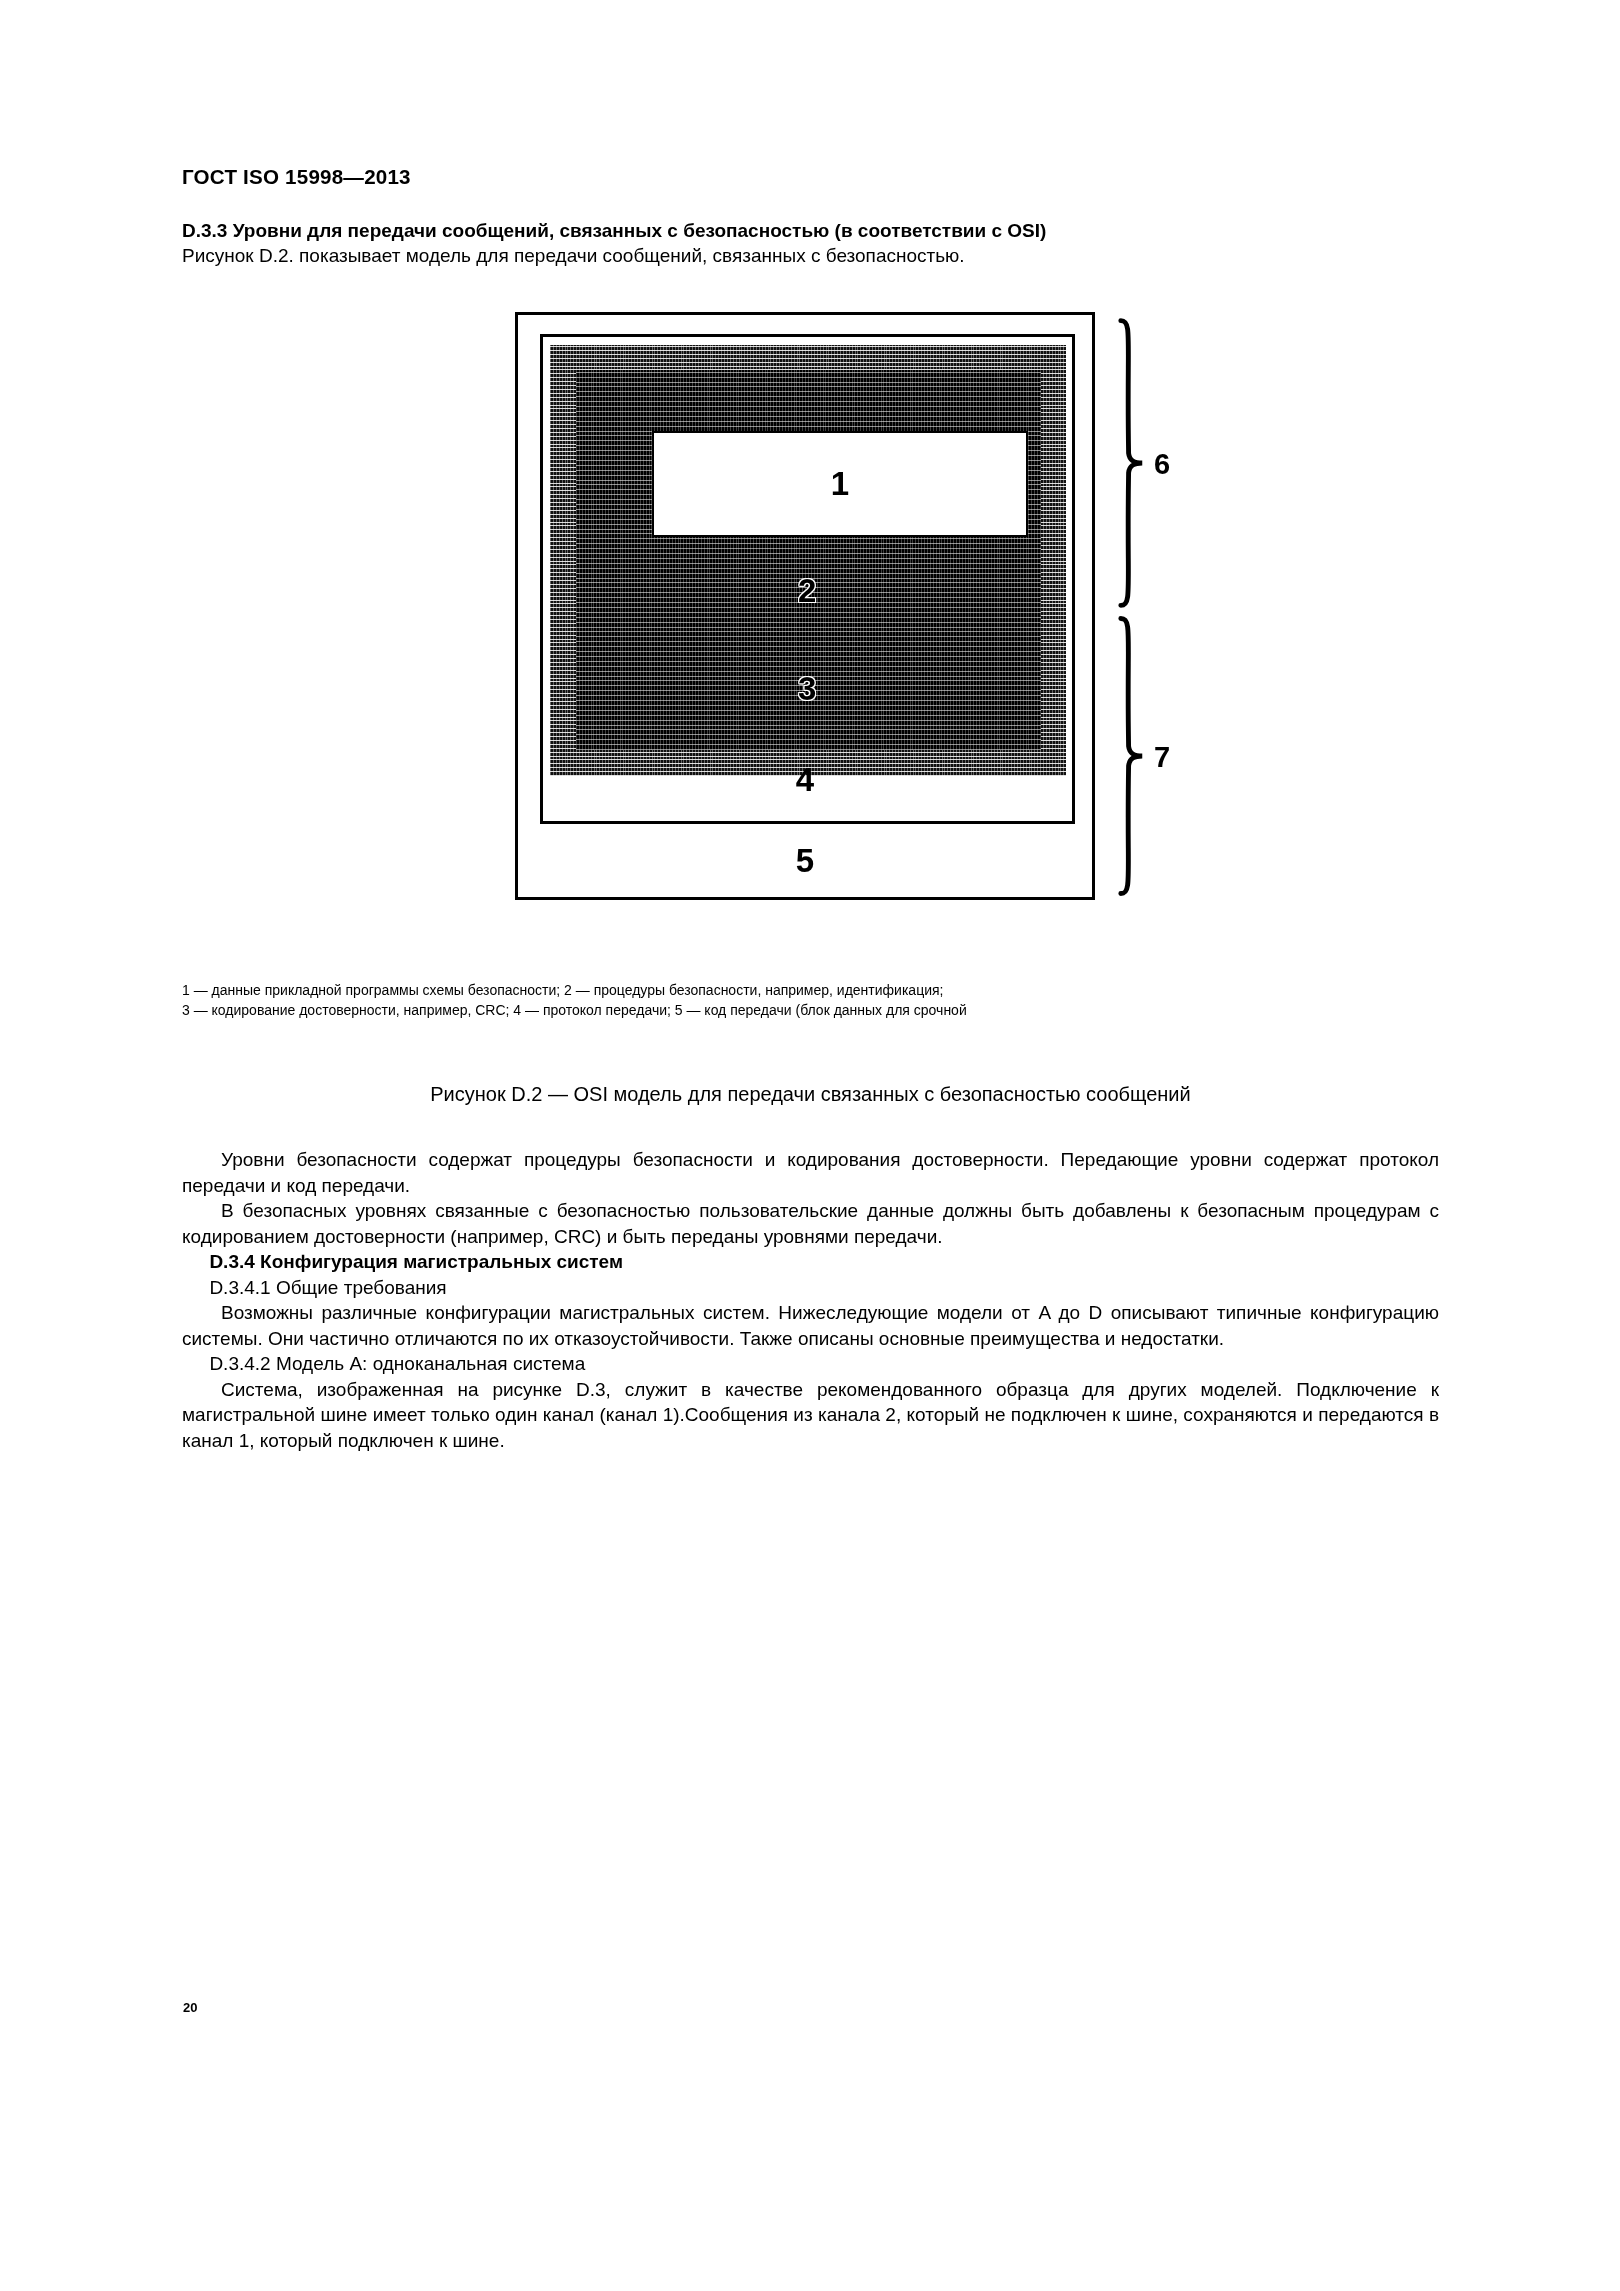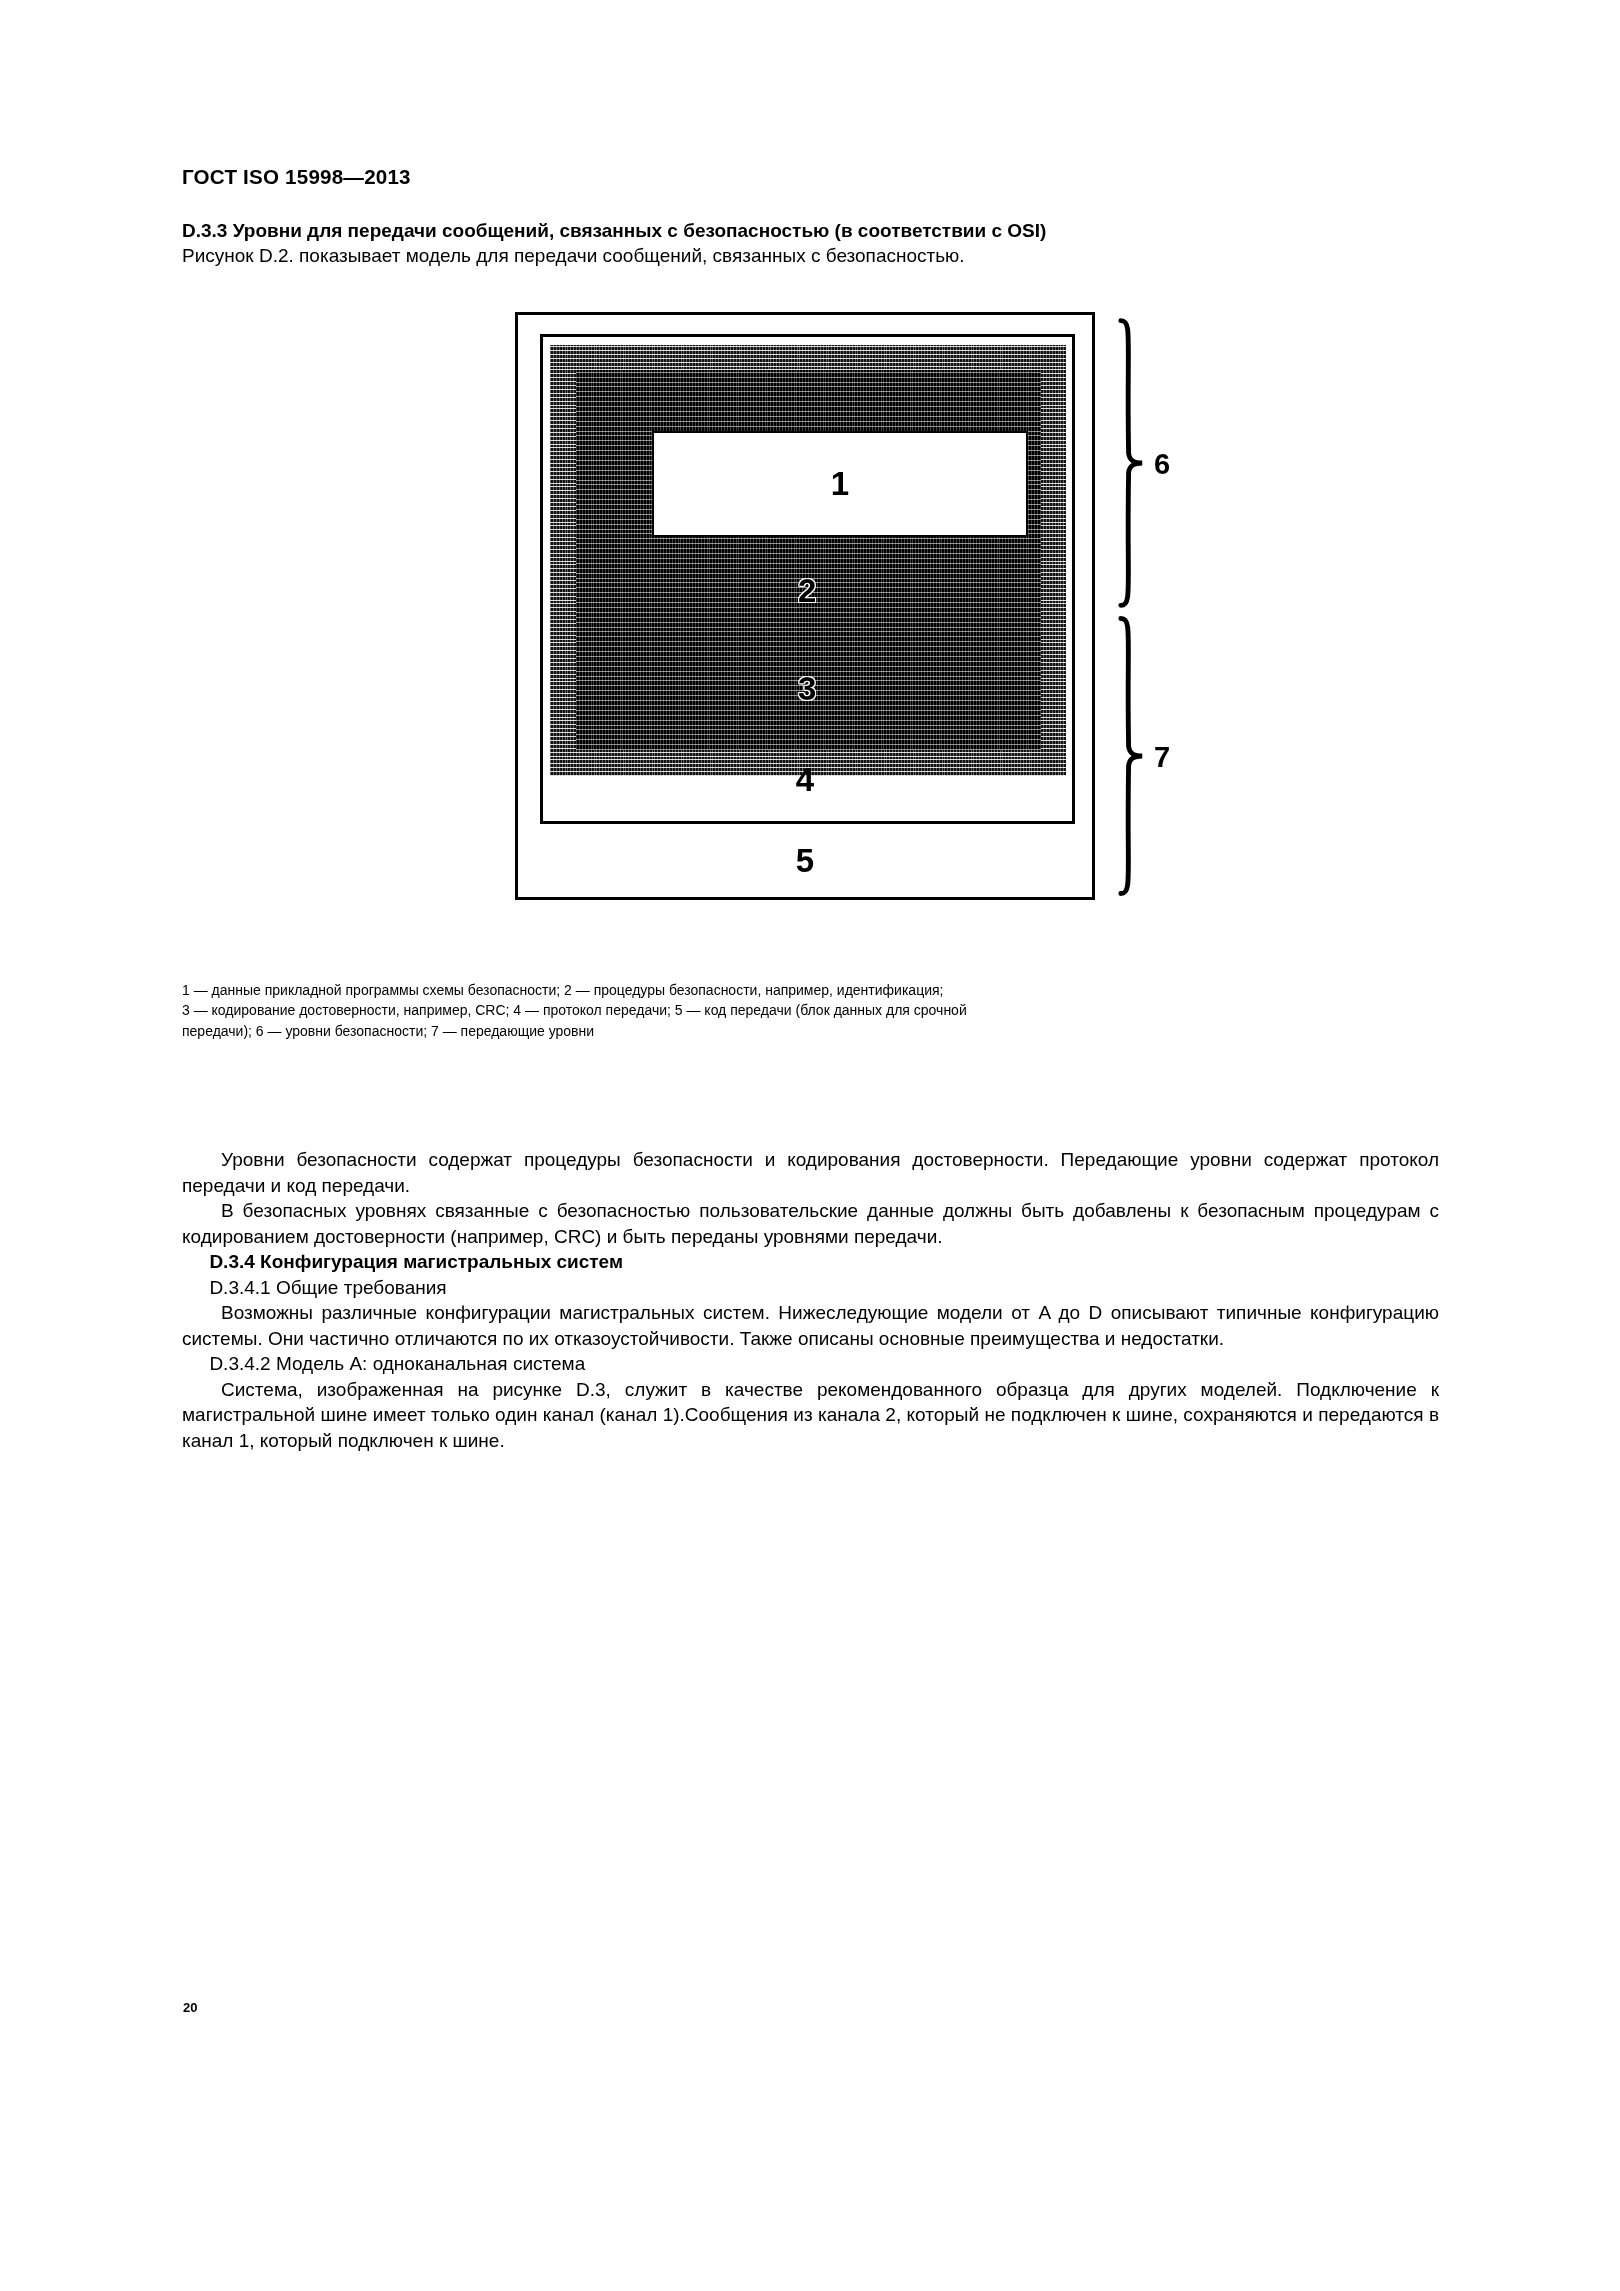--- a/index.html
+++ b/index.html
@@ -258,23 +258,23 @@
         <path d="M8 4 C20 4, 14 20, 16 135 C17 143, 22 145, 30 145 C22 145, 17 147, 16 155 C14 270, 20 286, 8 286" fill="none" stroke="#000" stroke-width="5" stroke-linecap="round"></path>
       </svg>
       <span class="brace-lbl" style="left:41px; top:127px;">7</span>
     </div>
 
   </div>
 
   <div class="fig-note">
     <div>1 — данные прикладной программы схемы безопасности; 2 — процедуры безопасности, например, идентификация;</div>
     <div>3 — кодирование достоверности, например, CRC; 4 — протокол передачи; 5 — код передачи (блок данных для срочной</div>
-    <div>передачи); 6 — уровни безопасности; 7 — передающие уровни</div>
-  </div>
-
+  </div>
+
+  <div class="fig-caption">Рисунок D.2 — OSI модель для передачи связанных с безопасностью сообщений</div>
 
   <div class="body-text">
     <p class="indent">Уровни безопасности содержат процедуры безопасности и кодирования достоверности. Передающие уровни содержат протокол передачи и код передачи.</p>
     <p class="indent">В безопасных уровнях связанные с безопасностью пользовательские данные должны быть добавлены к безопасным процедурам с кодированием достоверности (например, CRC) и быть переданы уровнями передачи.</p>
     <p class="sect-head">D.3.4 Конфигурация магистральных систем</p>
     <p class="sub-head">D.3.4.1 Общие требования</p>
     <p class="indent">Возможны различные конфигурации магистральных систем. Нижеследующие модели от A до D описывают типичные конфигурацию системы. Они частично отличаются по их отказоустойчивости. Также описаны основные преимущества и недостатки.</p>
     <p class="sub-head">D.3.4.2 Модель A: одноканальная система</p>
     <p class="indent">Система, изображенная на рисунке D.3, служит в качестве рекомендованного образца для других моделей. Подключение к магистральной шине имеет только один канал (канал 1).Сообщения из канала 2, который не подключен к шине, сохраняются и передаются в канал 1, который подключен к шине.</p>
   </div>

